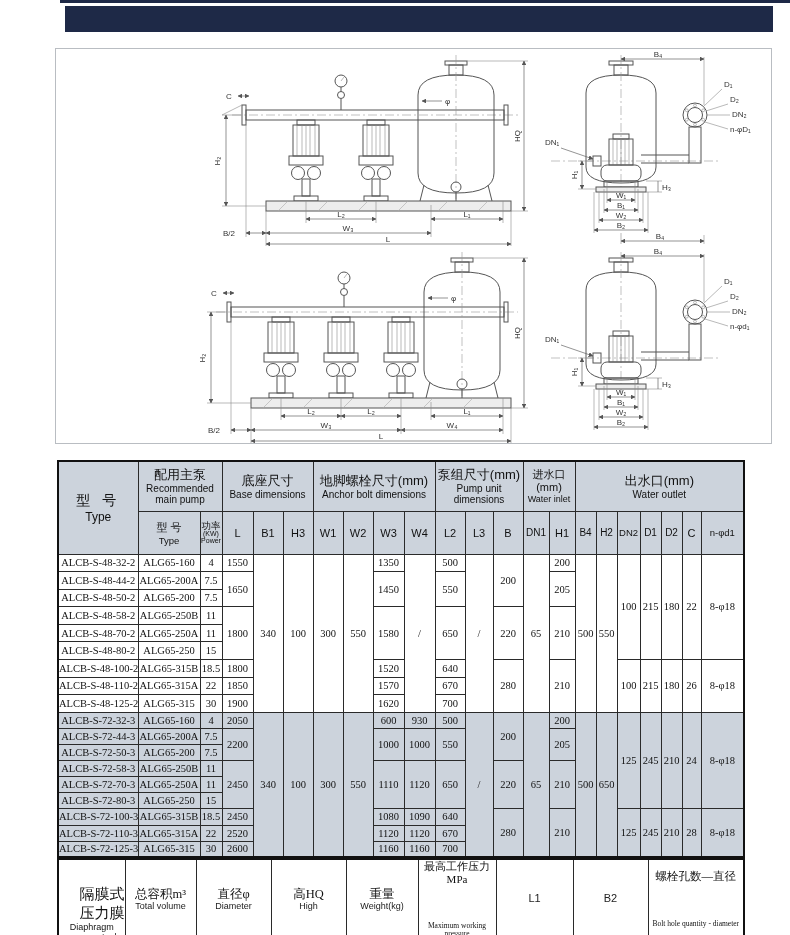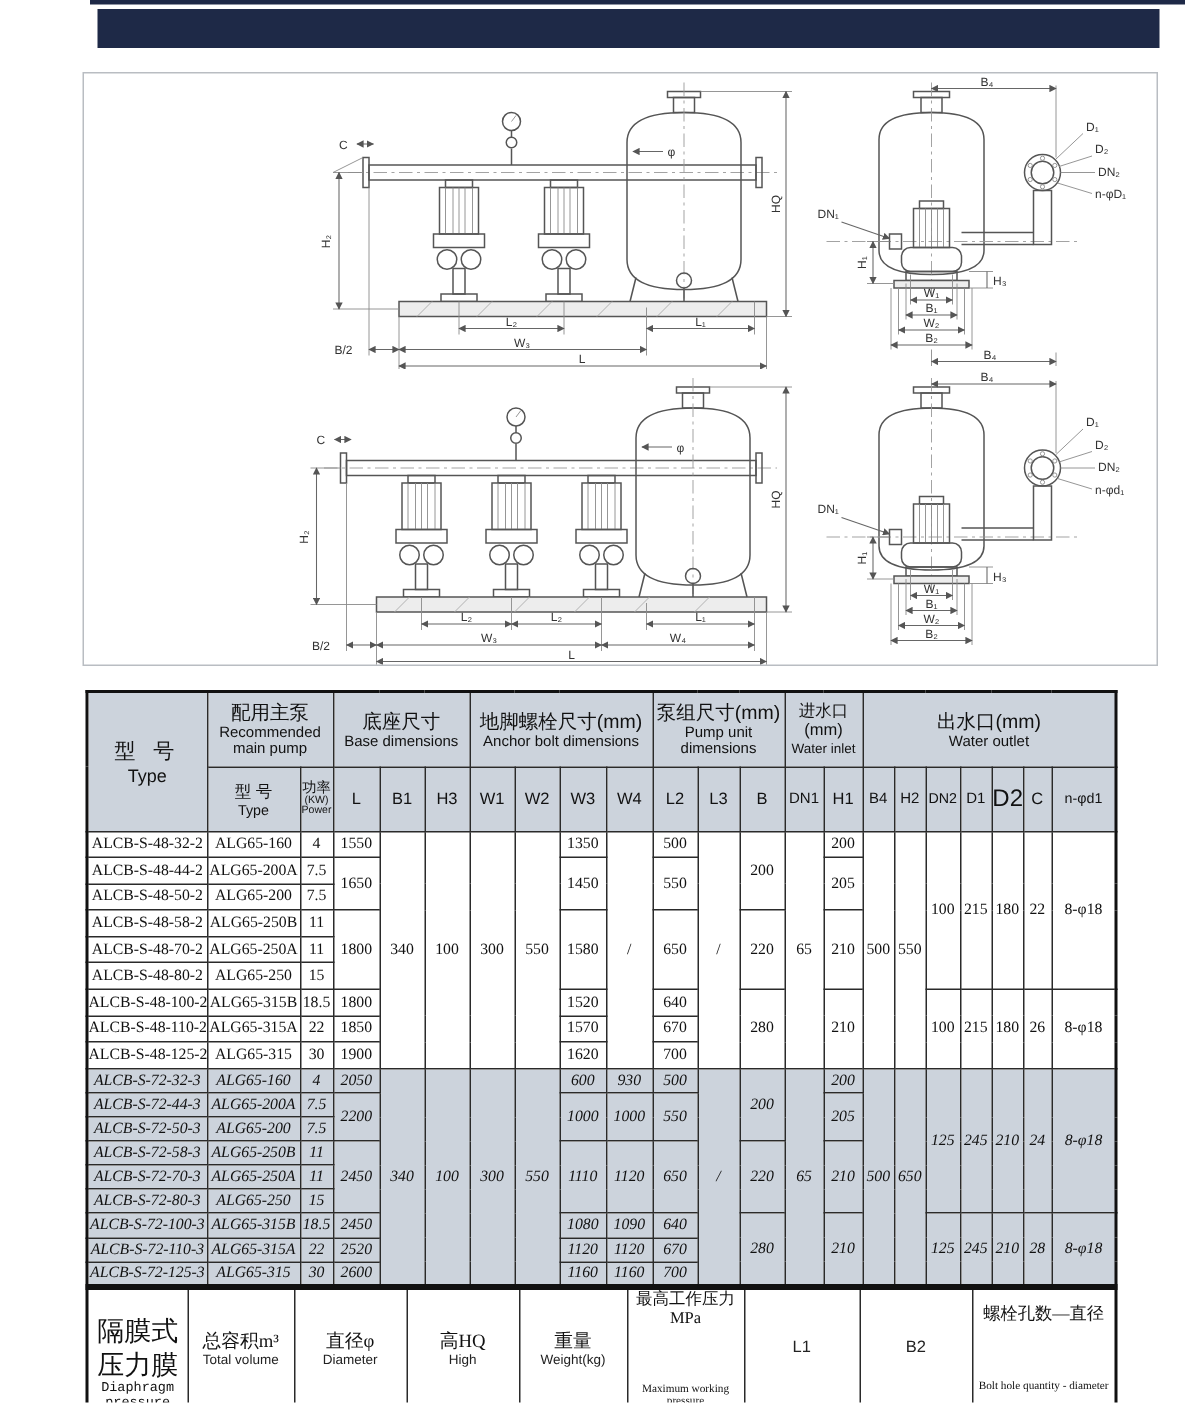--- a/index.html
+++ b/index.html
@@ -52,41 +52,41 @@
   .gzh { font-size:13px; display:block; line-height:1.25; }
   .gen { font-size:10px; display:block; line-height:1.1;text-align:center; }
   .tzh { font-size:14px; display:block; letter-spacing:4px; }
   .ten { font-size:12px; display:block; }
   .szh { font-size:11px; display:block; }
   .sen { font-size:9.5px; display:block; }
   .pw1 { font-size:9.5px; display:block; line-height:1; }
   .pw2 { font-size:7px; display:block; line-height:1; }
   .hletter { font-size:11px; font-family:"Liberation Sans", sans-serif; }
   table.main tbody tr { height:17.6px; }
-  table.main tbody tr.shaded { height:16.1px;font-style:italic; }
+  table.main tbody tr.shaded { height:16.1px; }
   table.main tbody td { font-size:10.5px; white-space:nowrap; background:#fff; }
   table.main tbody tr.shaded td { background:#ccd3dc; }
 
   
   table.tank {
     position:absolute; left:57px; top:858px; width:686px;
     border-collapse:collapse; table-layout:fixed;
     border:2px solid #111;
   }
   table.tank th, table.tank td {
     border:1px solid #2a2a2a; text-align:center; vertical-align:middle; padding:0;
   }
   table.tank tr.fhead { height:40px; }
   table.tank tr.fval { height:30px; }
   table.tank th { font-weight:normal; background:#fff; }
   .fzh { font-size:12.5px; display:block; line-height:1.2; font-family:"Liberation Serif", serif; }
   .fen { font-size:9px;  display:block; line-height:1.05; font-family:"Liberation Sans", sans-serif; color:#222; }
   .fen-sm { font-size:7.5px; display:block; line-height:1.05; font-family:Liberation Serif, serif;margin-top:36px; }
-  .flab-zh { font-size:18px; display:block; line-height:1.25; }
-  .flab-en { font-size:9px; display:block; line-height:1.1; font-family:Liberation Mono, monospace; }
+  .flab-zh { font-size:15px; display:block; line-height:1.25;text-align:right; }
+  .flab-en { font-size:9px; display:block; line-height:1.1; font-family:Liberation Sans, sans-serif; }
   table.tank td.val { font-size:11.5px; font-family:"Liberation Serif", serif; }
 </style>
 </head>
 <body>
 
 <div class="top-rule"></div>
 <div class="title-bar">
 </div>
 
 <div class="diagram-panel">
@@ -528,21 +528,21 @@
       <th class="hletter">W4</th>
       <th class="hletter">L2</th>
       <th class="hletter">L3</th>
       <th class="hletter">B</th>
       <th class="hletter" style="font-size:10px">DN1</th>
       <th class="hletter">H1</th>
       <th class="hletter" style="font-size:10px">B4</th>
       <th class="hletter" style="font-size:10px">H2</th>
       <th class="hletter" style="font-size:9.5px">DN2</th>
       <th class="hletter" style="font-size:10px">D1</th>
-      <th class="hletter" style="font-size:16px">D2</th>
+      <th class="hletter" style="font-size:10px">D2</th>
       <th class="hletter">C</th>
       <th class="hletter" style="font-size:9.5px">n-φd1</th>
     </tr>
   </thead>
   <tbody>
       <tr>
         <td>ALCB-S-48-32-2</td>
         <td>ALG65-160</td>
         <td>4</td>
         <td>1550</td>

